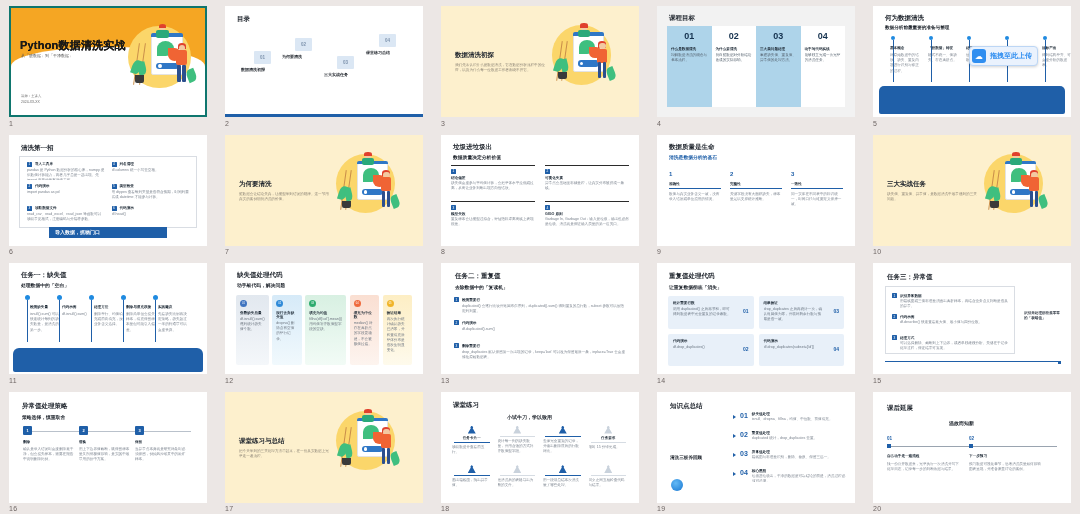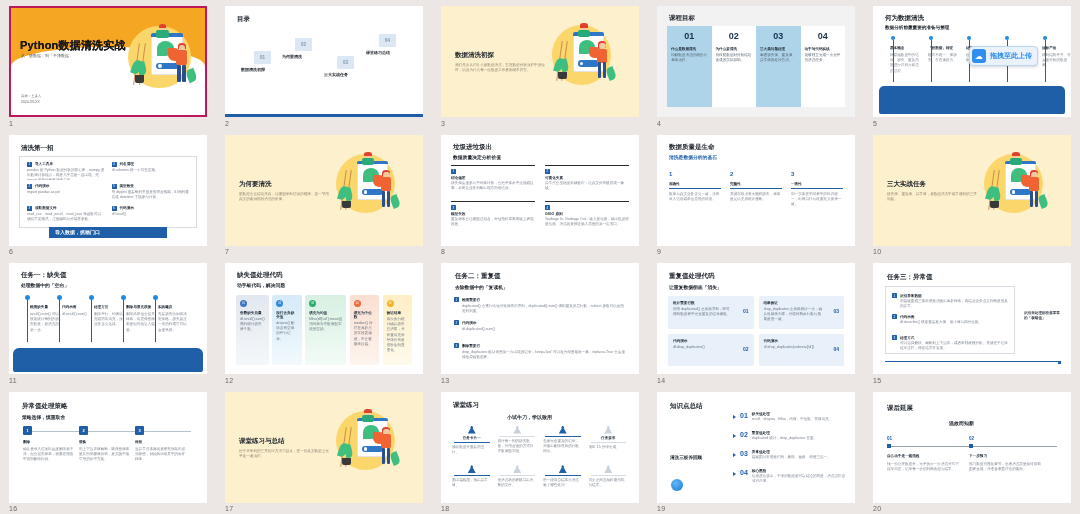--- a/index.html
+++ b/index.html
@@ -18,21 +18,21 @@
   }
   .cell { position: relative; padding: 6px 9px 0 9px; }
   .slide {
     position: relative;
     width: 198px; height: 111px;
     background: #ffffff;
     overflow: hidden;
   }
   .slide.yellow { background: #fdf0cd; }
   .slide.gray { background: #f2f2f2; }
-  .slide.orangeframe { background: #f5a623; border: 2px solid #be185d; }
+  .slide.orangeframe { background: #f5a623; border: 2px solid #0f766e; }
   .num {
     position: absolute; left: 9px; bottom: 2px;
     font-size: 7px; color: #6e6664; letter-spacing: .3px;
   }
 
   
   .ttl { font-weight: bold; color: #20262e; }
   .sub { color: #3c4450; }
 
   .t1 { font-size: 6.5px; }

